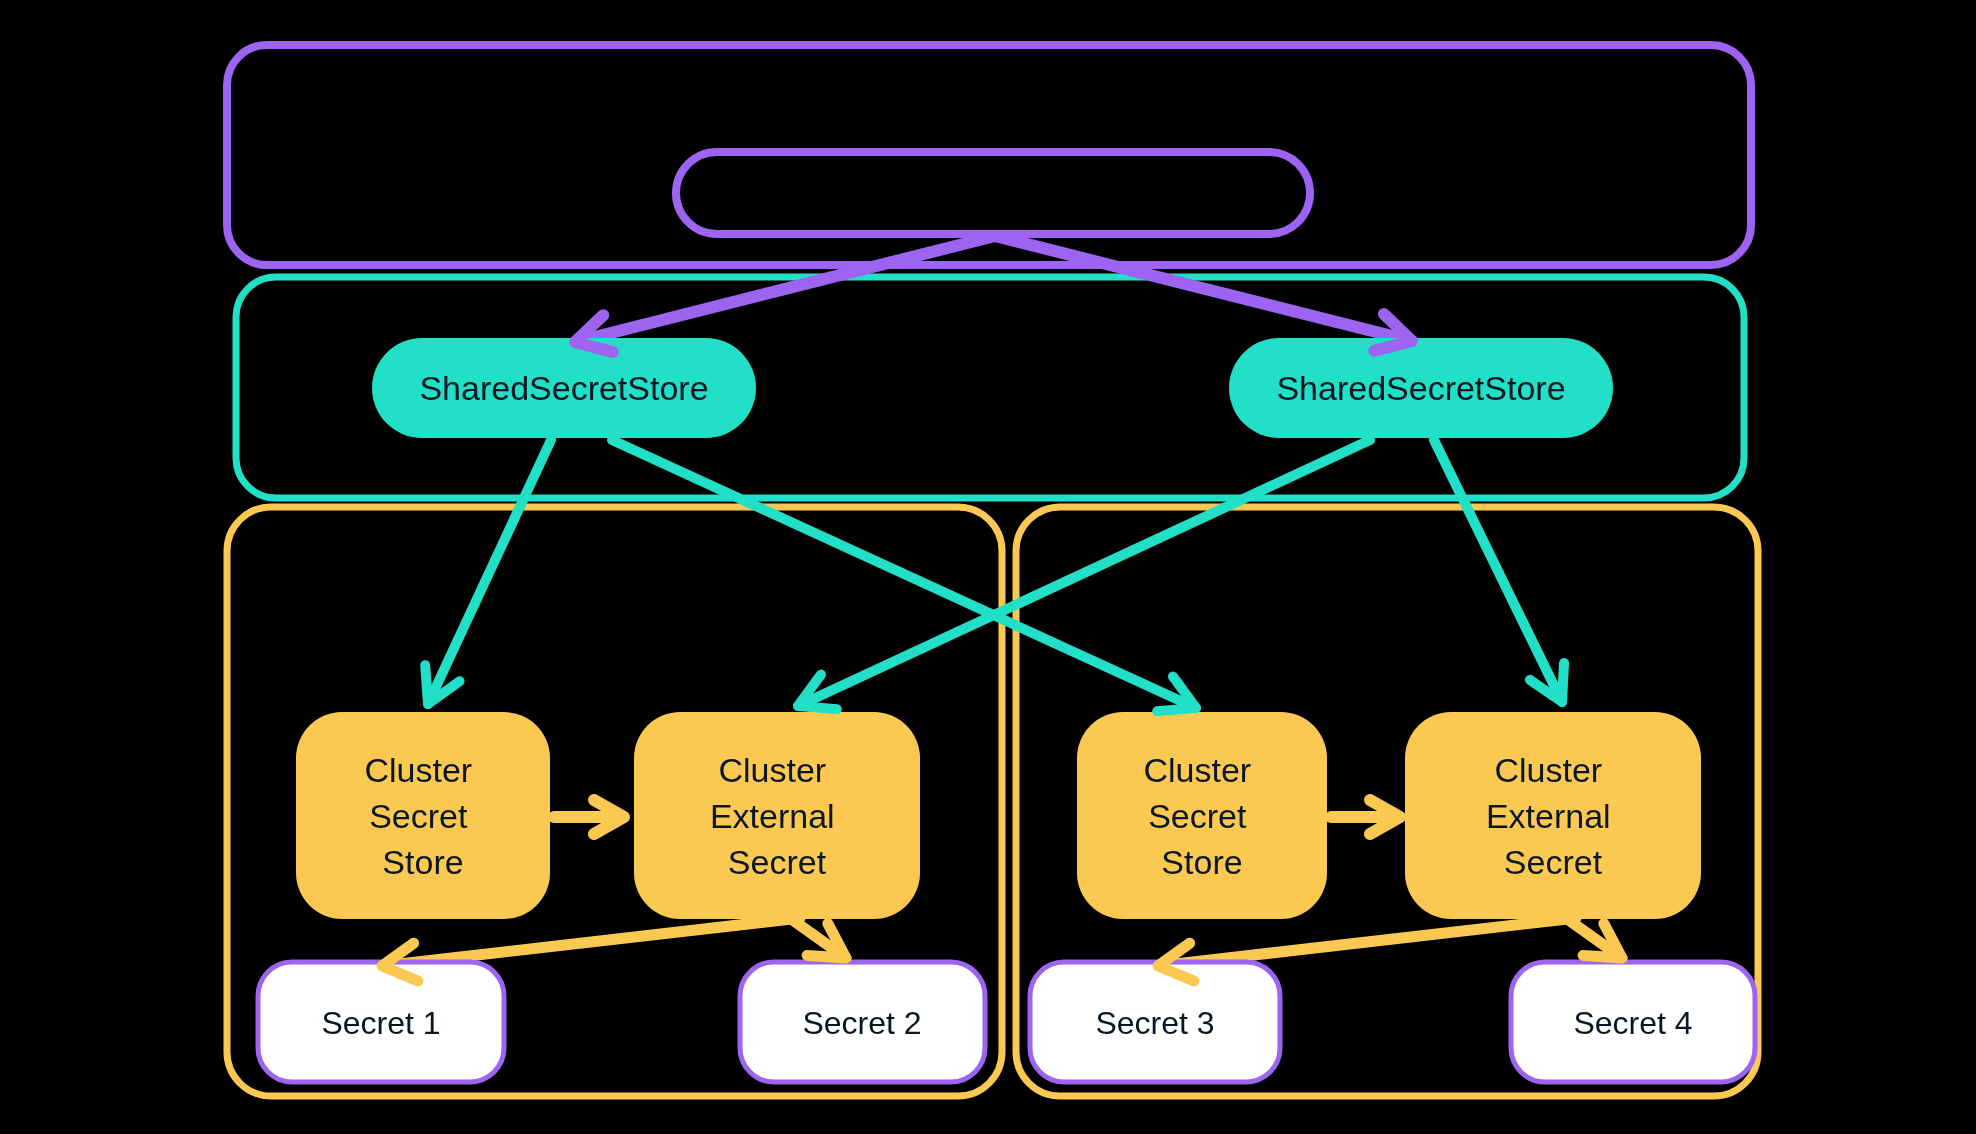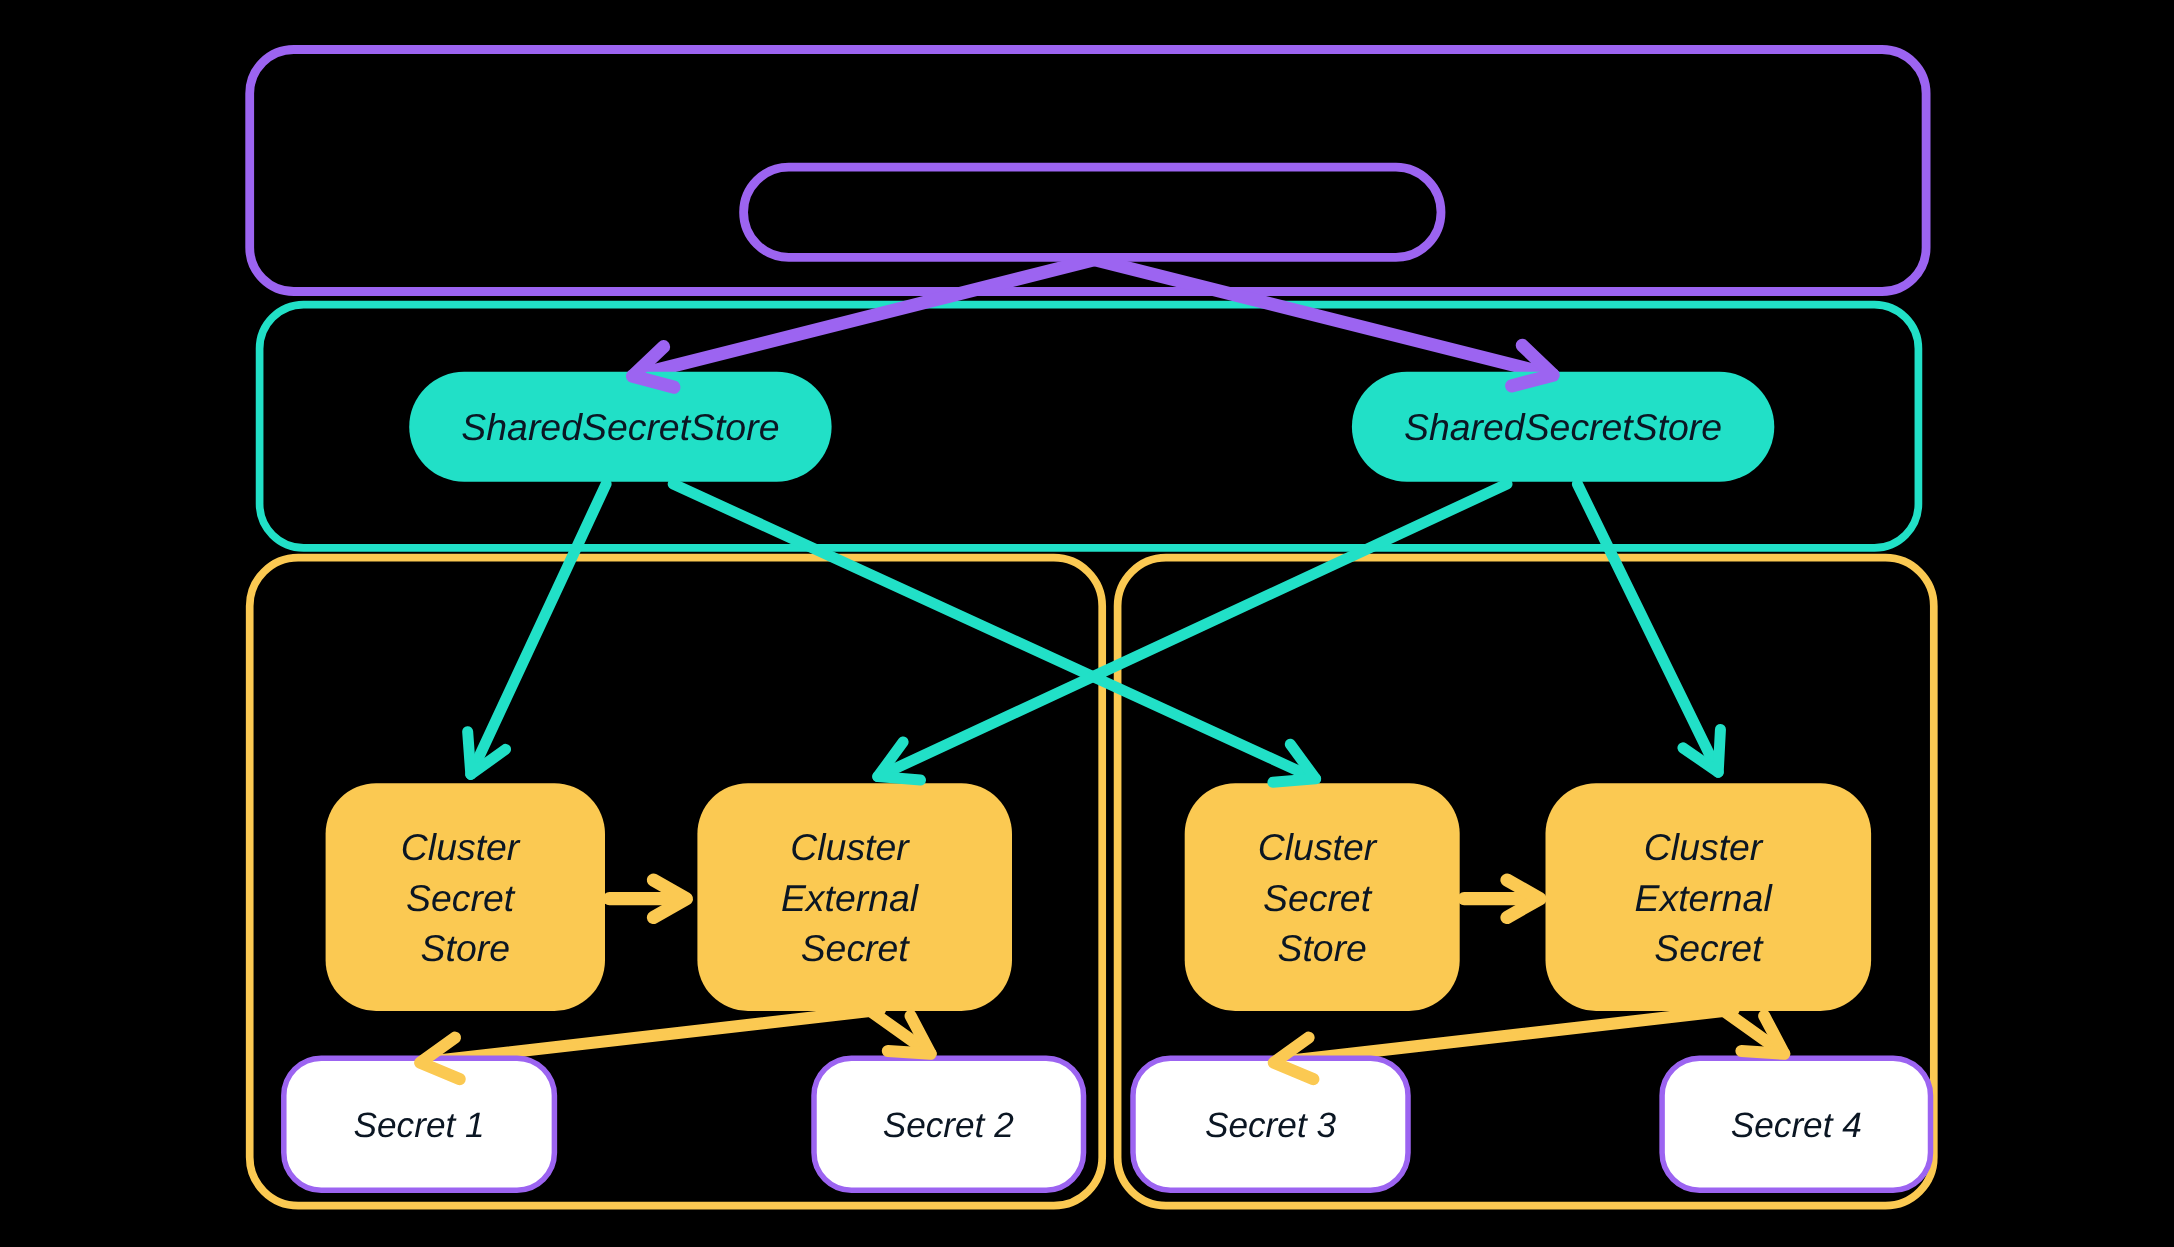--- a/index.html
+++ b/index.html
@@ -1,16 +1,16 @@
 <!DOCTYPE html>
 <html><head>
 <meta charset="utf-8">
 <style>
   html,body{margin:0;padding:0;background:#000;}
-  .stage{position:relative;width:1976px;height:1134px;background:#000;overflow:hidden;font-style:italic;}
+  .stage{position:relative;width:1976px;height:1134px;background:#000;overflow:hidden;}
   svg{display:block;}
   text, tspan{
     font-family:"Liberation Sans", sans-serif;
     fill:#0B1623;
   }
   .pill-label{font-size:34px;}
   .box-label{font-size:34px;}
   .secret-label{font-size:32px;}
   .anchor-mid{text-anchor:middle;}
   .container-stroke{fill:none;}

